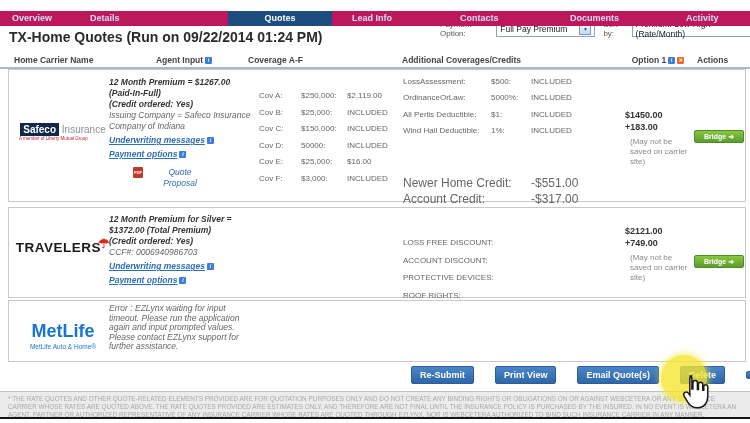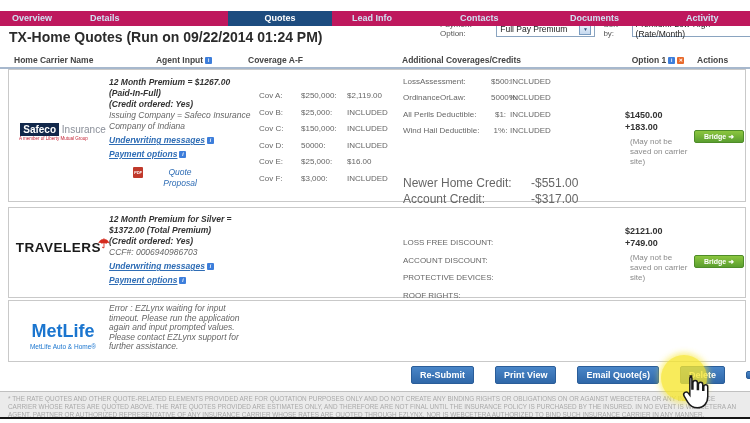--- a/index.html
+++ b/index.html
@@ -62,21 +62,21 @@
   .norm-line { font-size:8.5px; color:#666; line-height:11px; }
   .link-line { font-size:8.5px; font-weight:bold; color:#2f6db5; line-height:11px;
     margin-top:3px; cursor:pointer; }
   .link-line .txt { text-decoration:underline; }
 
   .cov-line { height:16.6px; font-size:8px; color:#666; white-space:nowrap; }
   .cov-line .c1 { display:inline-block; width:42px; }
   .cov-line .c2 { display:inline-block; width:46px; }
   .add-line { height:16.3px; font-size:8px; color:#666; white-space:nowrap; }
   .add-line .a1 { display:inline-block; width:88px; }
-  .add-line .a2 { display:inline-block; width:19px;text-align:center; }
+  .add-line .a2 { display:inline-block; width:40px; }
   .cr-line { height:15.4px; font-size:12px; color:#666; white-space:nowrap; }
   .cr-line .a1 { display:inline-block; width:128px; }
 
   .opt-prem { font-size:9px; font-weight:bold; color:#333; line-height:12px; }
   .opt-note { font-size:8px; color:#8a8a8a; line-height:10px; margin:4px auto 0; width:62px; }
 
   .bridge-btn { display:inline-block; min-width:50px; height:13px; line-height:12px;
     background:linear-gradient(#8cc63f,#5a9e2f); border:1px solid #4e8c28;
     border-radius:2px; color:#fff; font-size:7px; font-weight:bold;
     text-align:center; cursor:pointer; padding:0 3px; }

